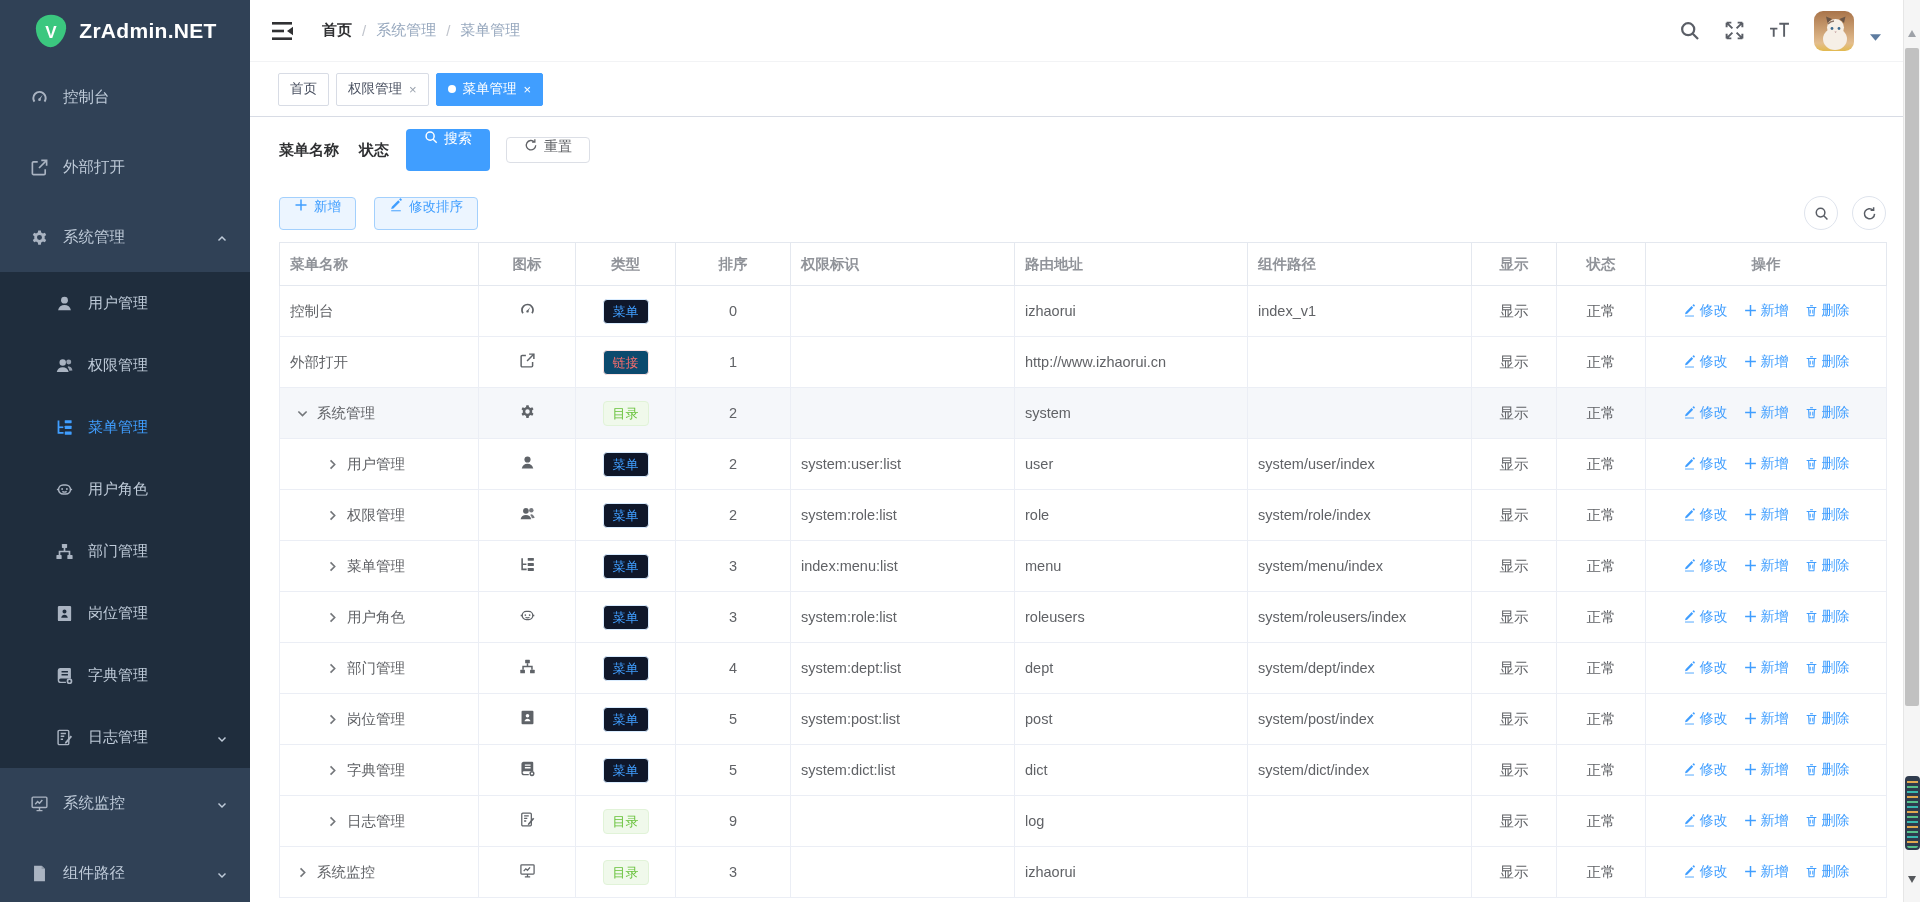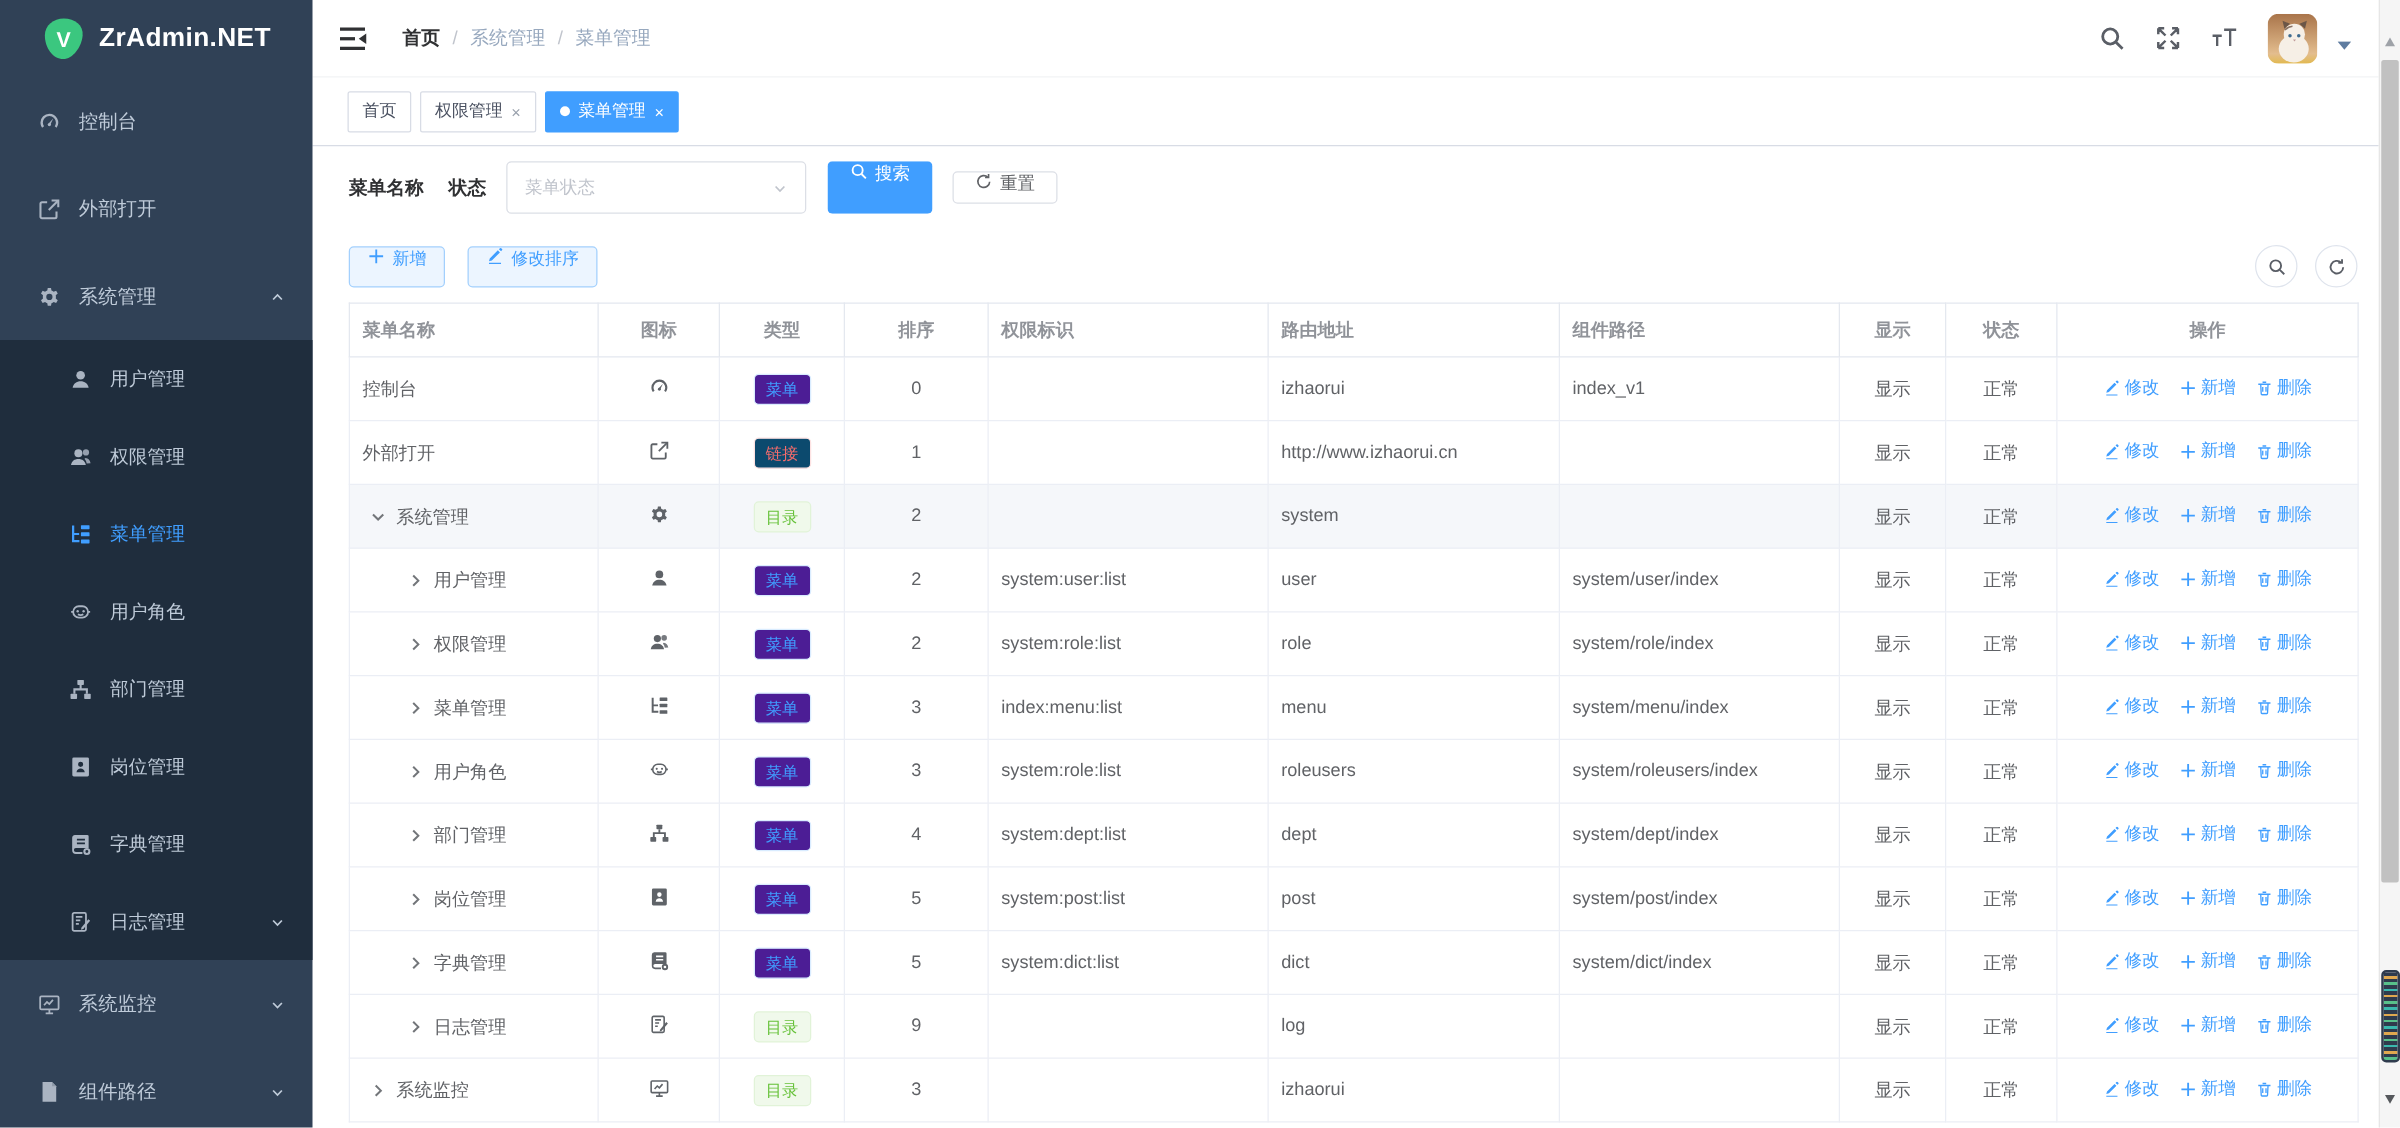--- a/index.html
+++ b/index.html
@@ -97,21 +97,21 @@
   tr.hl td { background:#f5f7fa; }
   .name-wrap { display:flex; align-items:center; }
   .tree-arrow { width:13px; height:13px; color:#73767a; display:inline-flex;
     margin-right:8px; cursor:pointer; flex:0 0 auto; }
   .tree-arrow svg { width:100%; height:100%; }
   .lv0p { margin-left:6px; } .lv1 { margin-left:36px; }
   .row-icon { width:17px; height:17px; display:inline-flex; color:#5f6368; }
   .row-icon svg { width:100%; height:100%; }
   .tag { display:inline-block; padding:5px 9px; font-size:13px; border-radius:4px;
     border:1px solid transparent; line-height:1; }
-  .tag-blue  { background:#4c1d95; color:#409eff; border-color:#d9ecff; }
+  .tag-blue  { background:#0f172a; color:#409eff; border-color:#d9ecff; }
   .tag-red   { background:#0c4a6e; color:#f56c6c; border-color:#fde2e2; }
   .tag-green { background:#f0f9eb; color:#67c23a; border-color:#e1f3d8; }
   .act { color:#409eff; font-size:14px; display:inline-flex; align-items:center;
     gap:4px; margin:0 8px; cursor:pointer; white-space:nowrap; }
   .act .aicon { width:13px; height:13px; display:inline-flex; }
   .act .aicon svg { width:100%; height:100%; }
 
   
   .vscroll { position:absolute; right:0; top:0; width:17px; height:902px;
     background:#f5f5f5; border-left:1px solid #e6e6e6; z-index:9; }
@@ -363,28 +363,20 @@
         <span>菜单管理</span>
         <span class="tclose">×</span>
       </div>
     </div>
 
   <div class="content">
 
     <div class="filter-row">
       <span class="f-label">菜单名称</span>
       <span class="f-label lbl-status">状态</span>
-      <div class="f-select">
-        <span>菜单状态</span>
-        <span class="sel-chev">
-          <svg viewBox="0 0 12 12" fill="none" stroke="currentColor" stroke-width="1.4">
-              <path d="M2.5 4.2L6 7.8l3.5-3.6"></path>
-            </svg>
-        </span>
-      </div>
       <button class="btn btn-search">
         <span class="bicon">
           <svg viewBox="0 0 16 16" fill="none" stroke="currentColor" stroke-width="1.7">
             <circle cx="7" cy="7" r="4.6"></circle>
               <path d="M10.5 10.5L14.5 14.5"></path>
             </svg>
         </span>
         <span>搜索</span>
       </button>
       <button class="btn btn-reset">

